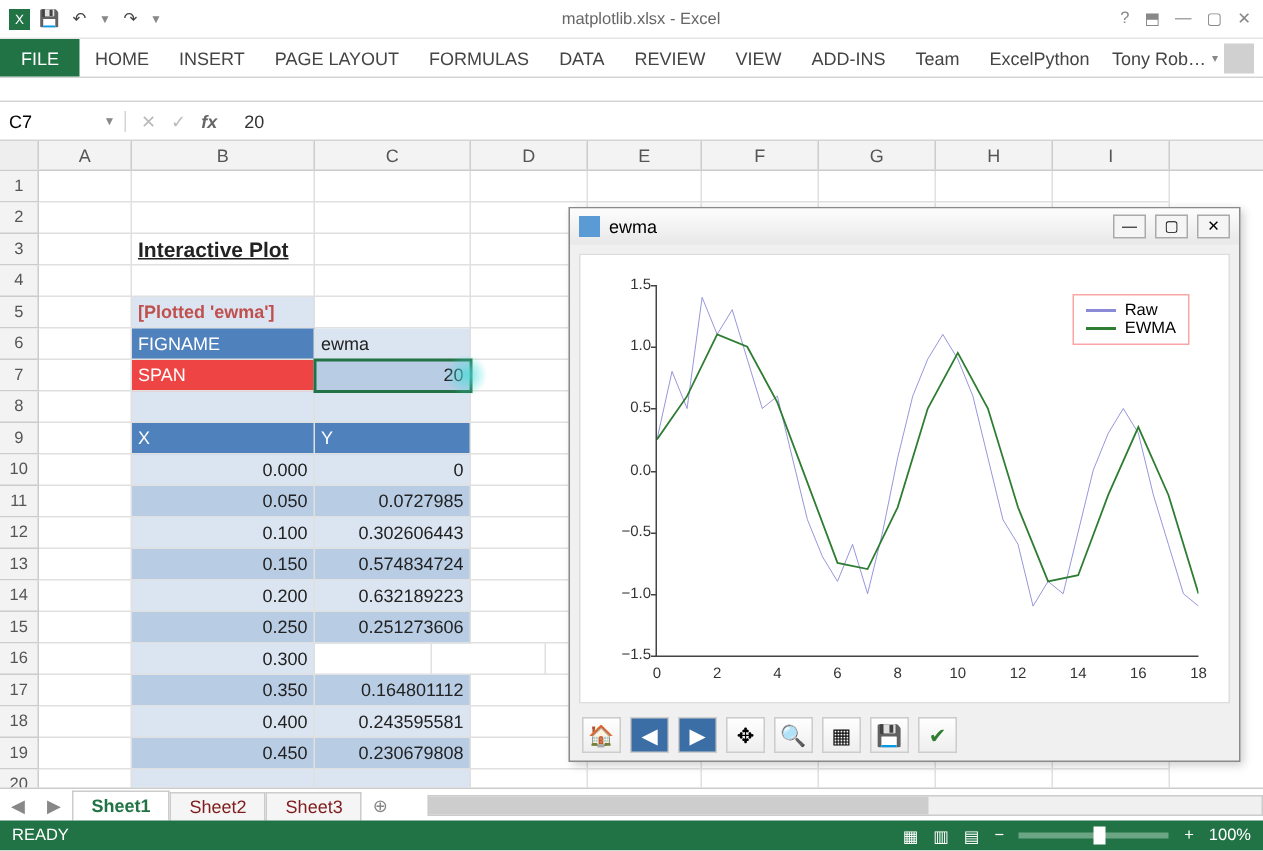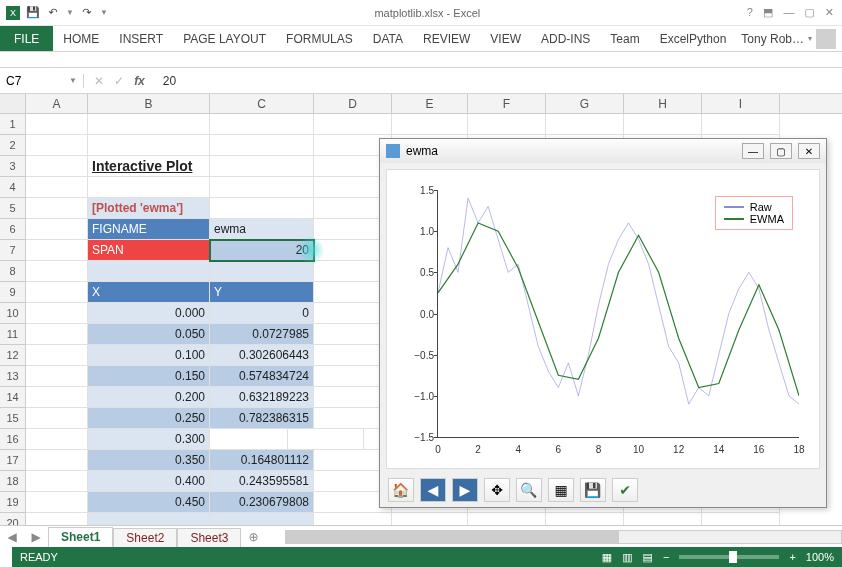--- a/index.html
+++ b/index.html
@@ -51,21 +51,21 @@
 
 .sheetbar { position:absolute; bottom: 20px; left:0; right:0; height: 22px; display:flex; align-items:center; background:#fff; border-top:1px solid #ccc; font-size:12px; }
 .sheetbar .navbtn { width:24px; text-align:center; color:#888; }
 .sheet-tab { padding: 2px 12px; border: 1px solid #ccc; border-bottom:none; background:#fff; color:#217346; position:relative; top:1px;text-align:right; }
 .sheet-tab.active { font-weight:bold; border-bottom: 2px solid #fff; }
 .sheet-tab.inactive { color:#7f1d1d; background:#f5f5f5; }
 .scroll-h { flex:1; margin-left:20px; height:14px; background:#f0f0f0; border:1px solid #ccc; position:relative; }
 .scroll-h .thumb { position:absolute; left:0; width:60%; height:100%; background:#cdcdcd; }
 
 
-.statusbar { position:absolute; bottom:0; left:0; right:0; height:20px; background:#217346; color:#fff; font-size:11px; display:flex; align-items:center; padding:0 8px;margin-left:12px; }
+.statusbar { position:absolute; bottom:0; left:0; right:0; height:20px; background:#217346; color:#fff; font-size:11px; display:flex; align-items:center; padding:0 8px; }
 .statusbar .views { margin-left:auto; display:flex; align-items:center; gap:10px; }
 .zoom-slider { width:100px; height:4px; background:#6ba583; position:relative; }
 .zoom-slider .th { position:absolute; left:50%; top:-4px; width:8px; height:12px; background:#fff; }
 
 
 .plotwin { position:absolute; left:379px; top:138px; width:448px; height:370px; background:#f0f0f0; border:1px solid #8a8a8a; box-shadow: 2px 2px 6px rgba(0,0,0,0.2); }
 .plotwin .tb { height:24px; background: linear-gradient(#fdfdfd,#e8e8e8); display:flex; align-items:center; padding:0 6px; font-size:12px; }
 .plotwin .tb .ticon { width:14px; height:14px; background:#5b9bd5; margin-right:6px; }
 .plotwin .tb .wbtns { margin-left:auto; display:flex; gap:6px; }
 .plotwin .tb .wbtn { width:22px; height:16px; border:1px solid #aaa; background:#f5f5f5; font-size:10px; display:flex; align-items:center; justify-content:center; }
@@ -322,21 +322,21 @@
         <div class="cell cE"></div>
         <div class="cell cF"></div>
         <div class="cell cG"></div>
         <div class="cell cH"></div>
         <div class="cell cI"></div>
       </div>
       <div class="row">
         <div class="rh">15</div>
         <div class="cell cA"></div>
         <div class="cell cB r data-med">0.250</div>
-        <div class="cell cC r data-med">0.782386315</div>
+        <div class="cell cC r data-med">0.251273606</div>
         <div class="cell cD"></div>
         <div class="cell cE"></div>
         <div class="cell cF"></div>
         <div class="cell cG"></div>
         <div class="cell cH"></div>
         <div class="cell cI"></div>
       </div>
       <div class="row">
         <div class="rh">16</div>
         <div class="cell cA"></div>

